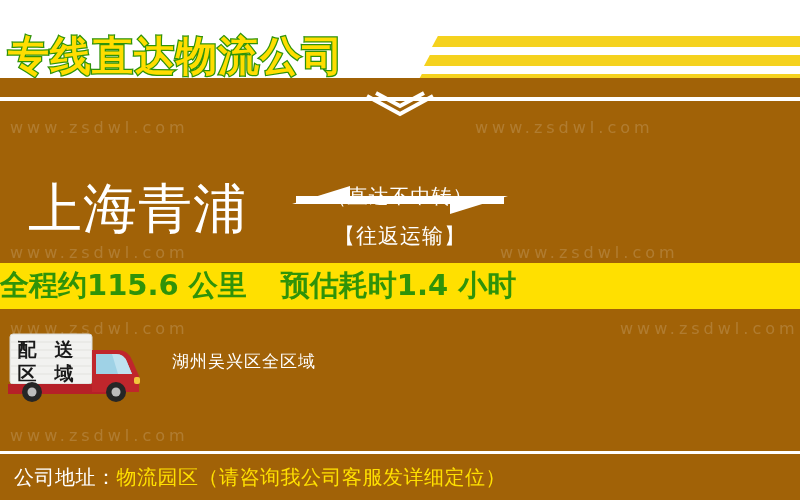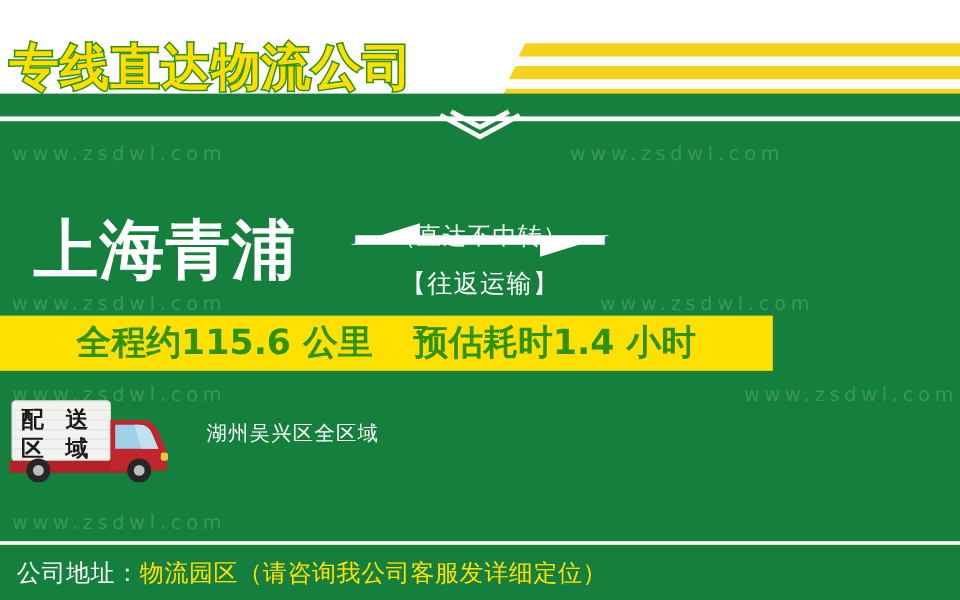--- a/index.html
+++ b/index.html
@@ -31,21 +31,21 @@
     position:absolute;height:11px;background:#F5D21E;
     transform:skewX(-28deg);transform-origin:left bottom;
   }
   #stripe-1{left:432px;top:14px;width:400px;}
   #stripe-2{left:424px;top:33px;width:400px;}
   #stripe-3{left:416px;top:52px;width:400px;}
 
   
   #green-body{
     position:absolute;left:0;top:78px;width:800px;height:422px;
-    background:#15803d;overflow:hidden;
+    background:#a16207;overflow:hidden;
   }
 
   
   .watermark{
     position:absolute;
     color:rgba(255,255,255,0.17);
     font-size:16px;letter-spacing:4px;white-space:nowrap;
     font-family:"DejaVu Sans","Liberation Sans",sans-serif;
     pointer-events:none;
   }
@@ -57,43 +57,43 @@
   #chevron-wrap{
     position:absolute;left:355px;top:8px;width:90px;height:40px;
   }
 
   
   #route-row{
     position:absolute;left:0;top:88px;width:800px;height:86px;
   }
   .city{
     position:absolute;top:0;
-    font-size:54px;font-weight:bold;color:#ffffff;
+    font-size:54px;font-weight:normal;color:#ffffff;
     white-space:nowrap;line-height:86px;letter-spacing:1px;
   }
   #origin-city{left:28px;}
   #dest-city{right:22px;}
 
   #direct-note{
     position:absolute;left:300px;top:58px;width:200px;text-align:center;
     font-size:20px;color:#ffffff;white-space:nowrap;letter-spacing:1px;margin-top:47px;
   }
   #roundtrip-note{
     position:absolute;left:300px;top:144px;width:200px;text-align:center;
     font-size:21px;color:#ffffff;white-space:nowrap;font-weight:normal;letter-spacing:1px;
   }
   #arrow-wrap{
     position:absolute;left:290px;top:96px;width:220px;height:52px;
   }
 
   
   #info-band{
-    position:absolute;left:0;top:185px;width:644px;height:46px;
+    position:absolute;left:0;top:185px;width:800px;height:46px;
     background:#FFE000;
-    display:flex;align-items:center;justify-content:center;
+    display:flex;align-items:center;
   }
   #info-band-inner{
     font-size:29px;font-weight:bold;color:#2f9309;white-space:nowrap;letter-spacing:0px;
   }
   #distance-text{margin-right:34px;}
 
   
   #delivery-row{
     position:absolute;left:0;top:250px;width:800px;height:80px;
   }

